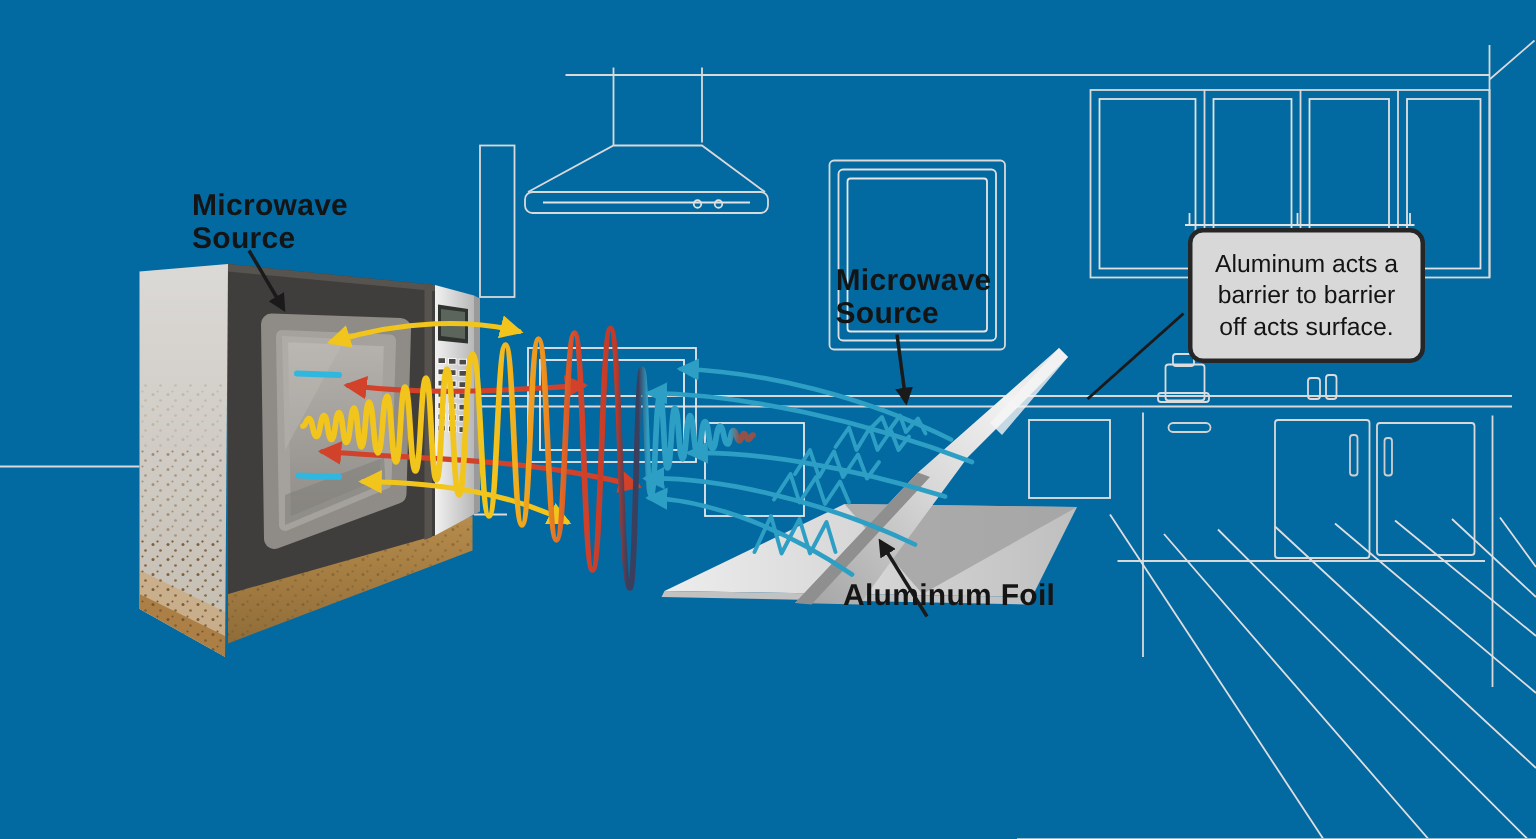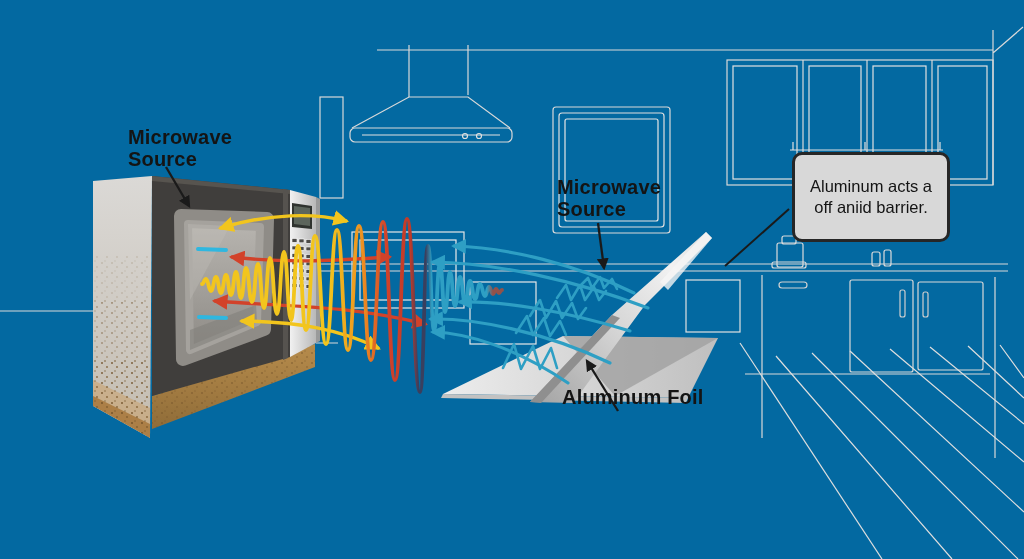--- a/index.html
+++ b/index.html
@@ -288,16 +288,17 @@
   <div>Microwave</div>
   <div>Source</div>
 </div>
 
 <div class="diagram-label" style="left:562px;top:386px;">
   <div>Aluminum Foil</div>
 </div>
 
 <div class="callout">
   <div>Aluminum acts a</div>
-  <div>off aniid barrier.</div>
+  <div>barrier to barrier</div>
+  <div>off acts surface.</div>
 </div>
 
 </div>
 
 </body></html>

